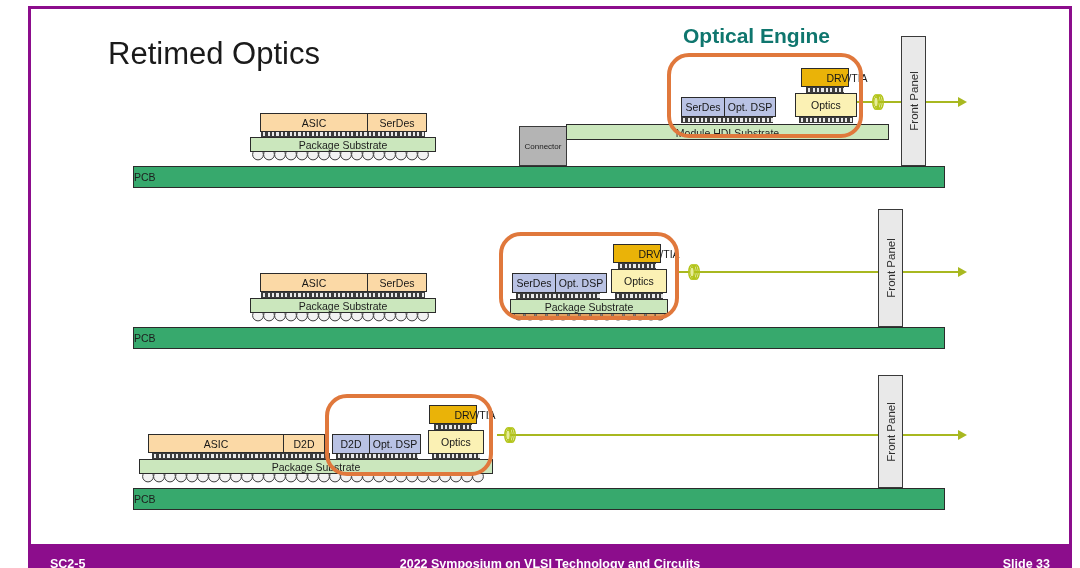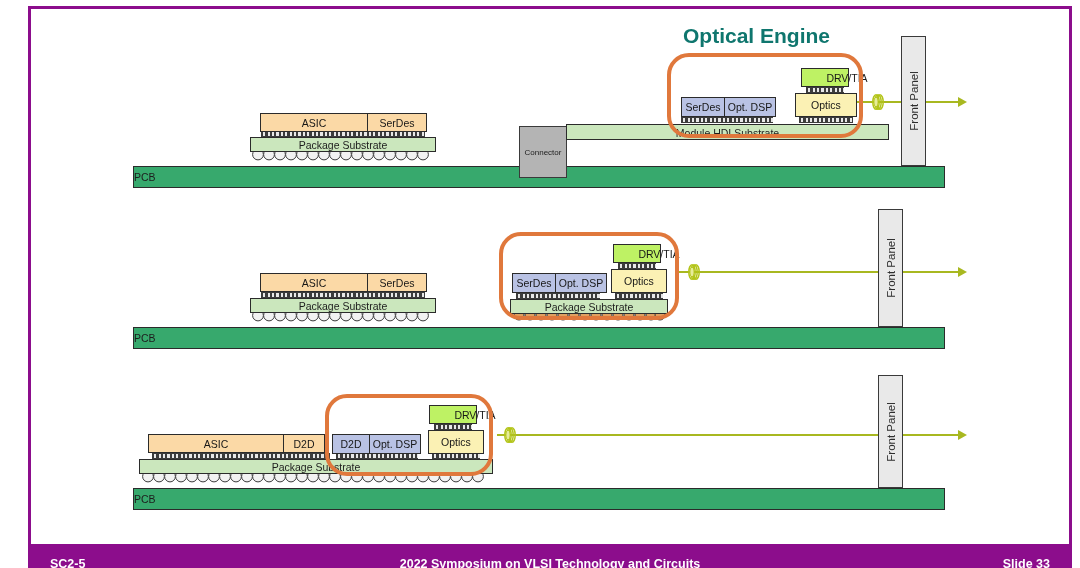--- a/index.html
+++ b/index.html
@@ -79,21 +79,21 @@
     position: absolute;
     border: 1.5px solid #2b2b2b;
     font-size: 10.5px;
     color: #171717;
     display: flex; align-items: center; justify-content: center;
     white-space: nowrap;
   }
   .die.asic   { background: #fbd9a6; text-align: right; }
   .die.serdes { background: #fbd9a6; }
   .die.blue   { background: #b9c2e4; }
-  .die.pink   { background: #bef264; padding-left: 44px; }
+  .die.pink   { background: #eab308; padding-left: 44px; }
   .die.yellow { background: #fbf1b4; }
 
   .frontpanel {
     position: absolute;
     background: #e9e9e9;
     border: 1.5px solid #3a3a3a;
     color: #2d2d2d;
     font-size: 11.5px;
   }
   .frontpanel span {
@@ -149,20 +149,21 @@
   .coil { position: absolute; }
   .coil svg { display:block; }
 </style>
 </head>
 <body>
 
 <div id="slide">
 
   <div id="frame"></div>
 
+  <div id="title">Retimed Optics</div>
 
   <div id="oe-heading">Optical Engine</div>
 
   <div class="fiber" style="left:855px; top:101px; width:110px;"></div>
   <div class="arrowhead" style="left:958px; top:97px;"></div>
   <div class="coil" style="left:864px; top:90px;">
     <svg width="24" height="24" viewBox="0 0 24 24">
       <g fill="none" stroke="#b3c419" stroke-width="1.5">
         <ellipse cx="12" cy="12" rx="3.2" ry="7.2"></ellipse>
         <ellipse cx="14" cy="12" rx="3.2" ry="7.2"></ellipse>
@@ -202,21 +203,21 @@
     <span>Package Substrate</span>
   </div>
   <div class="ubump" style="left:261px; top:131px; width:164px;"></div>
   <div class="die asic" style="left:260px; top:113px; width:108px; height:19px;">
     <span>ASIC</span>
   </div>
   <div class="die serdes" style="left:367px; top:113px; width:60px;  height:19px;">
     <span>SerDes</span>
   </div>
 
-  <div class="connector" style="left:519px; top:126px; width:48px; height:52px;">
+  <div class="connector" style="left:519px; top:126px; width:48px; height:40px;">
     <span>Connector</span>
   </div>
 
   <div class="pkg" style="left:566px; top:124px; width:323px; height:16px;">
     <span>Module HDI Substrate</span>
   </div>
 
   <div class="ubump" style="left:681px; top:117px; width:92px;"></div>
   <div class="die blue" style="left:681px; top:97px; width:44px; height:20px;">
     <span>SerDes</span>

